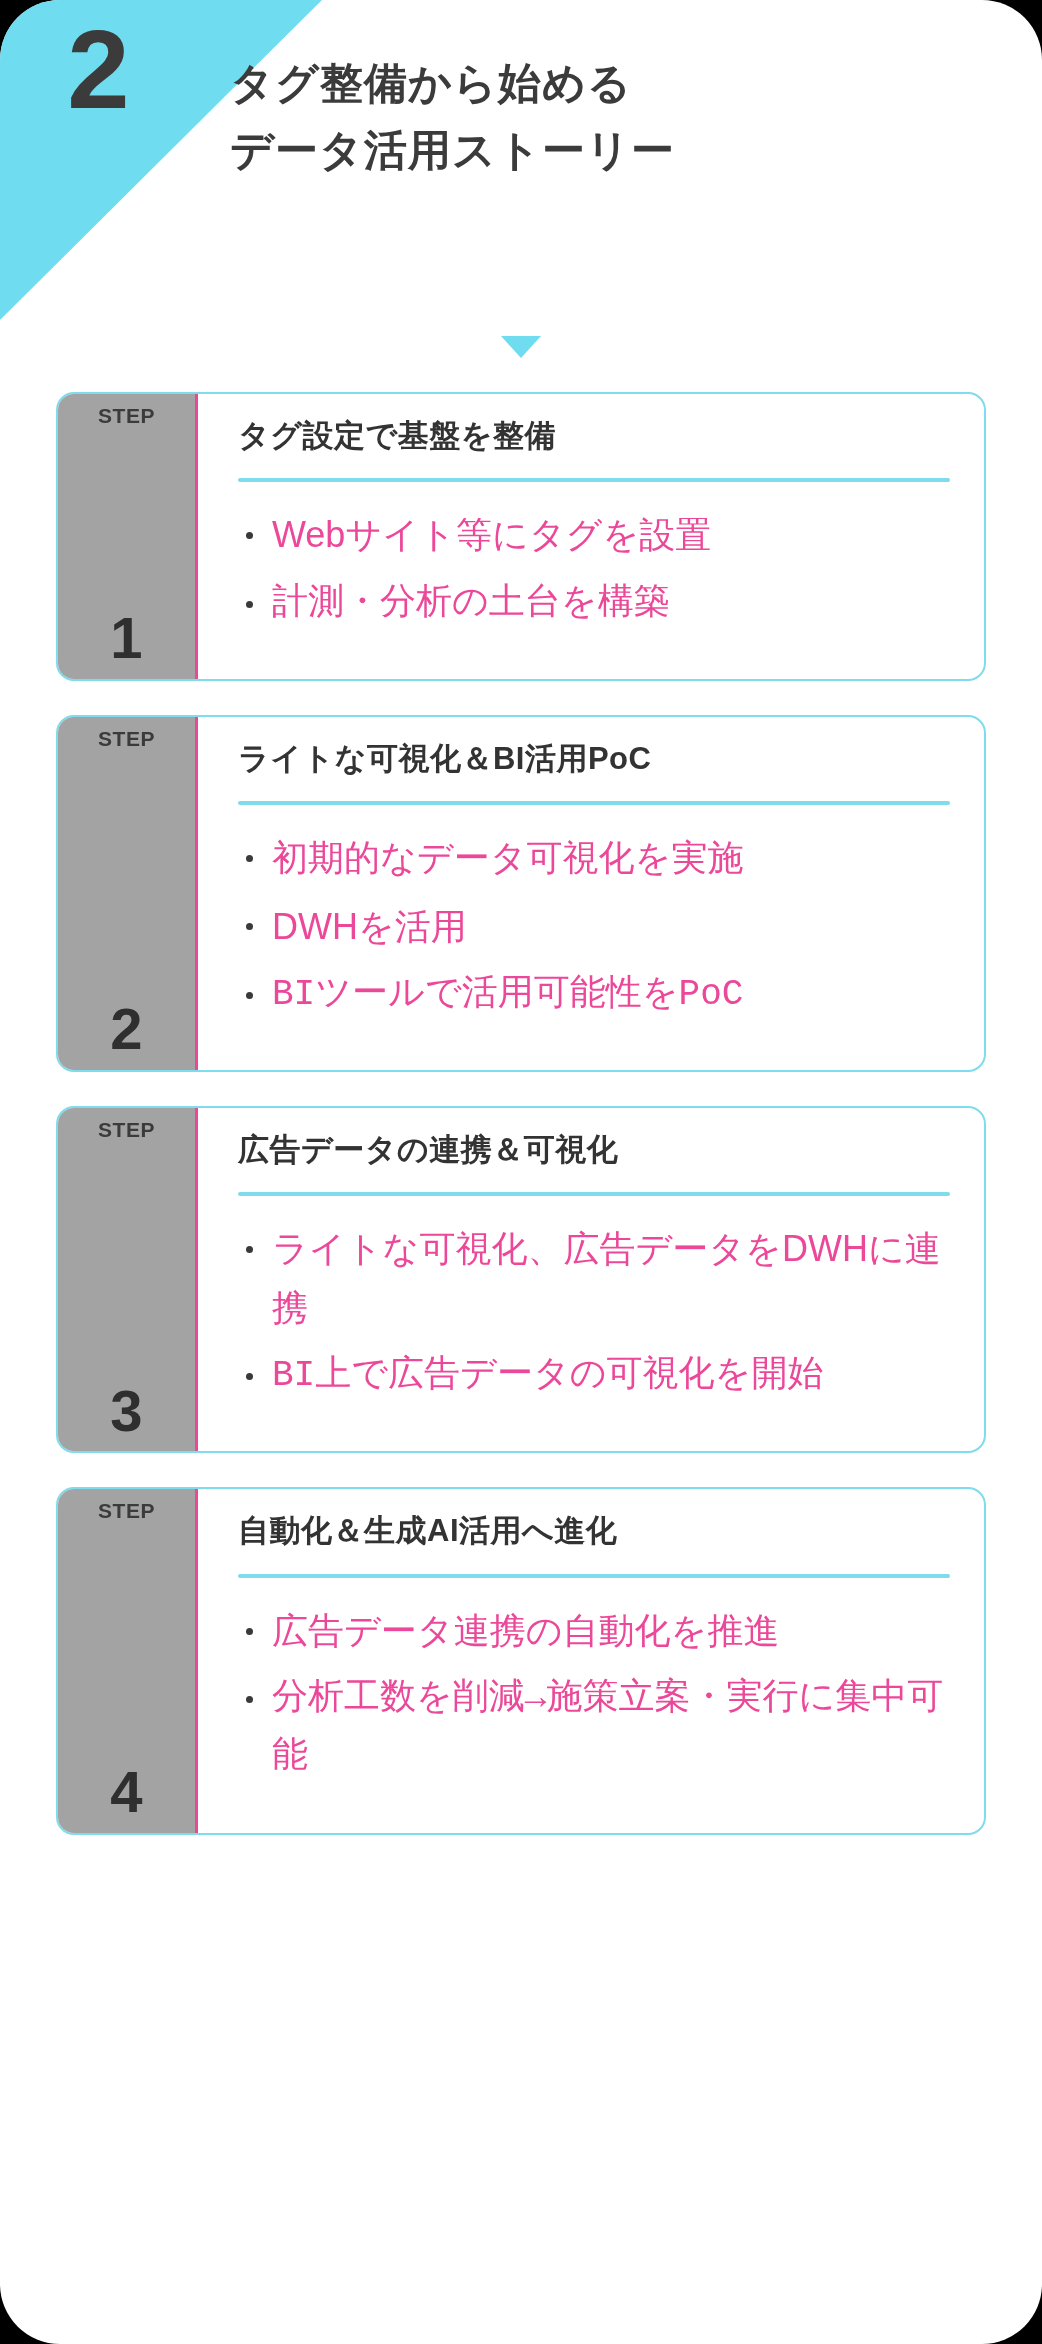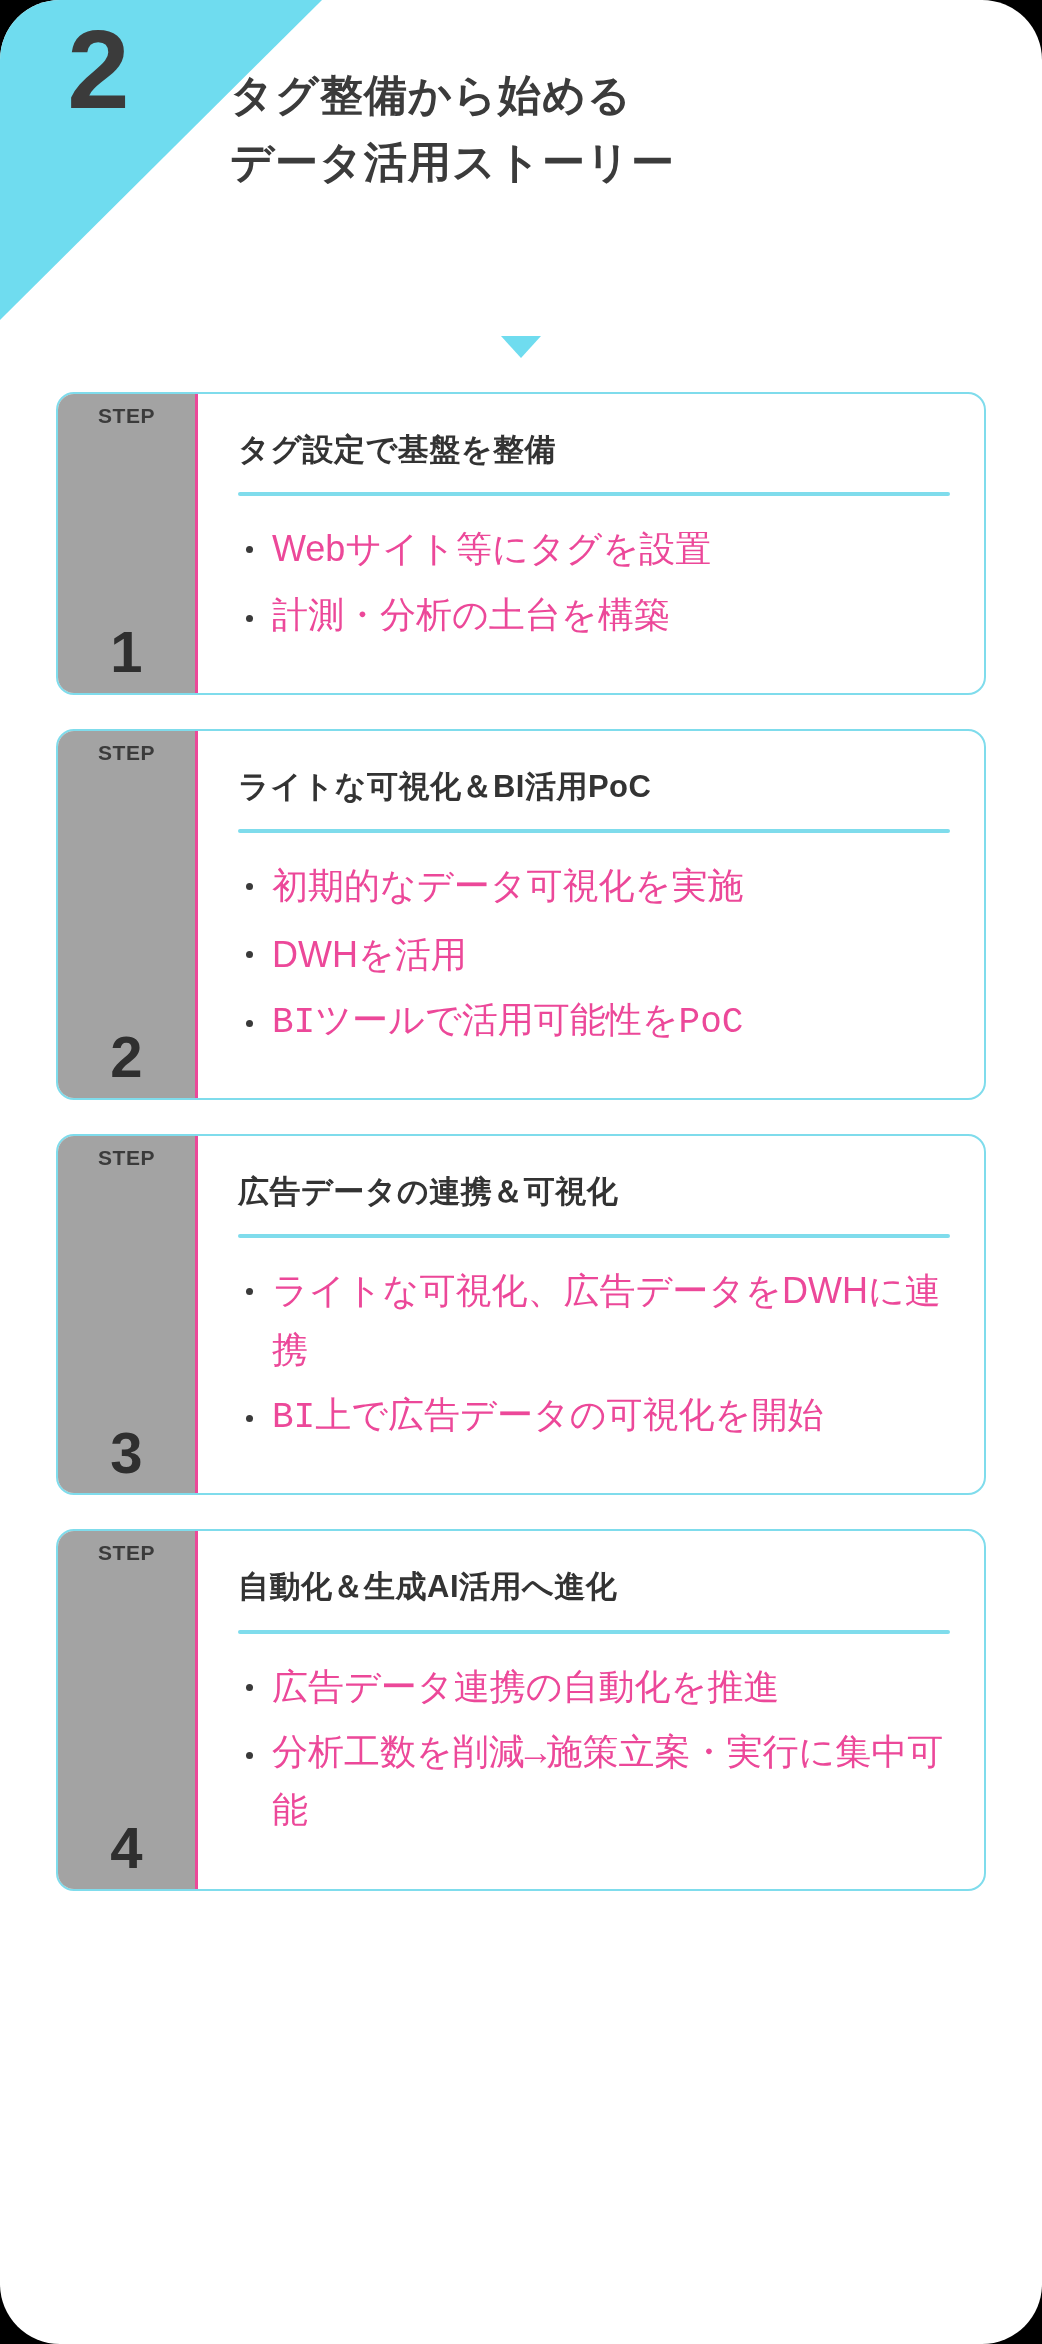--- a/index.html
+++ b/index.html
@@ -47,21 +47,21 @@
     font-size:112px;
     line-height:1;
     font-weight:bold;
     color:#3b3b3b;
     letter-spacing:-1px;
   }
 
   .header-title {
     position:absolute;
     left:230px;
-    top:62px;
+    top:50px;
     width:700px;
     color:#3b3b3b;
     font-size:43px;
     font-weight:bold;
     line-height:1.55;
     letter-spacing:1px;
   }
   .header-title .line { display:block; }
   .header-title .line2 { padding-left:-0px; }
 
@@ -112,21 +112,21 @@
   .step-badge .step-num {
     font-size:58px;
     font-weight:bold;
     color:#2f2f2f;
     line-height:1.05;
     margin-top:2px;
   }
 
   .step-body {
     flex:1 1 auto;
-    padding:36px 34px 46px 40px;
+    padding:22px 34px 46px 40px;
     min-width:0;
   }
 
   .step-heading {
     font-size:31px;
     font-weight:bold;
     color:#333333;
     letter-spacing:0.5px;
     line-height:1.3;
   }

